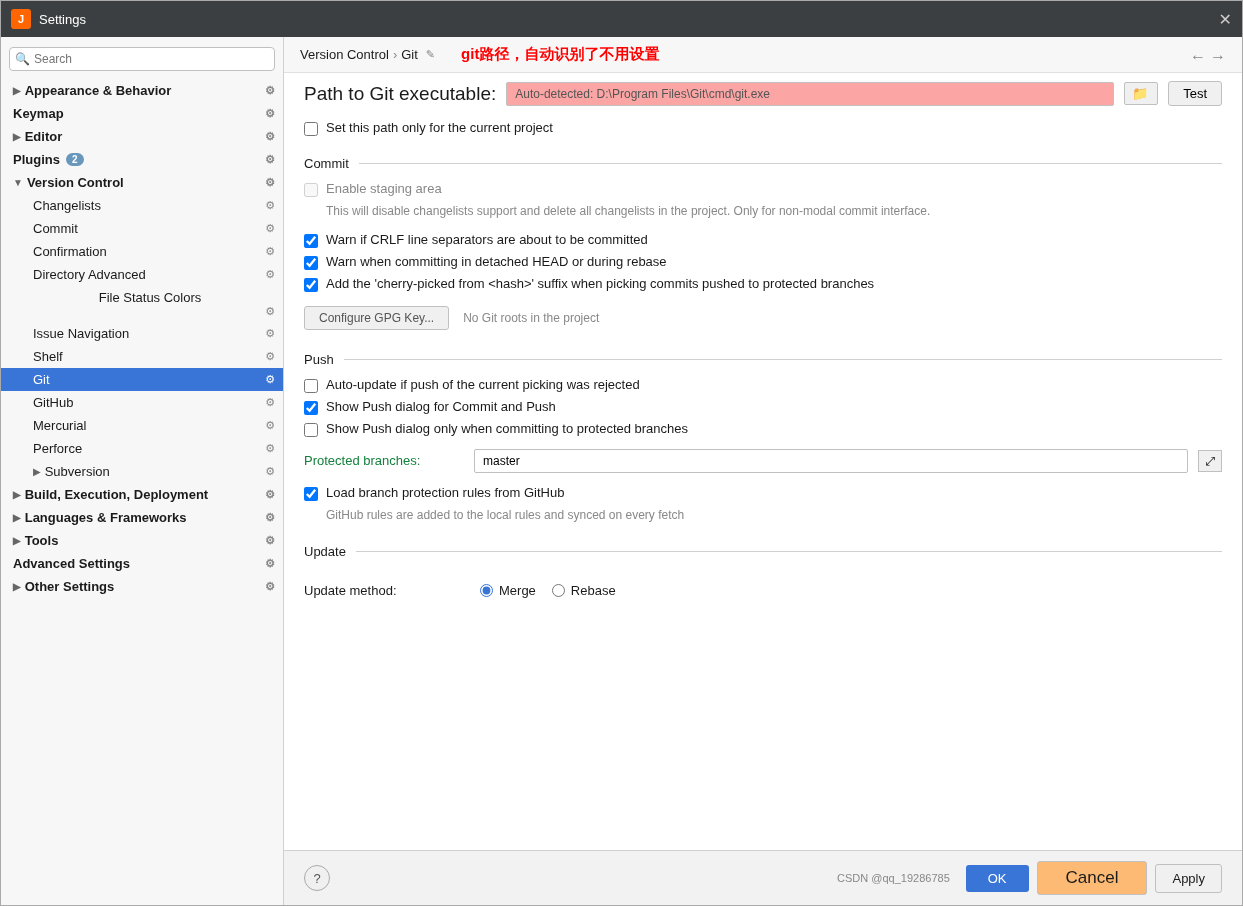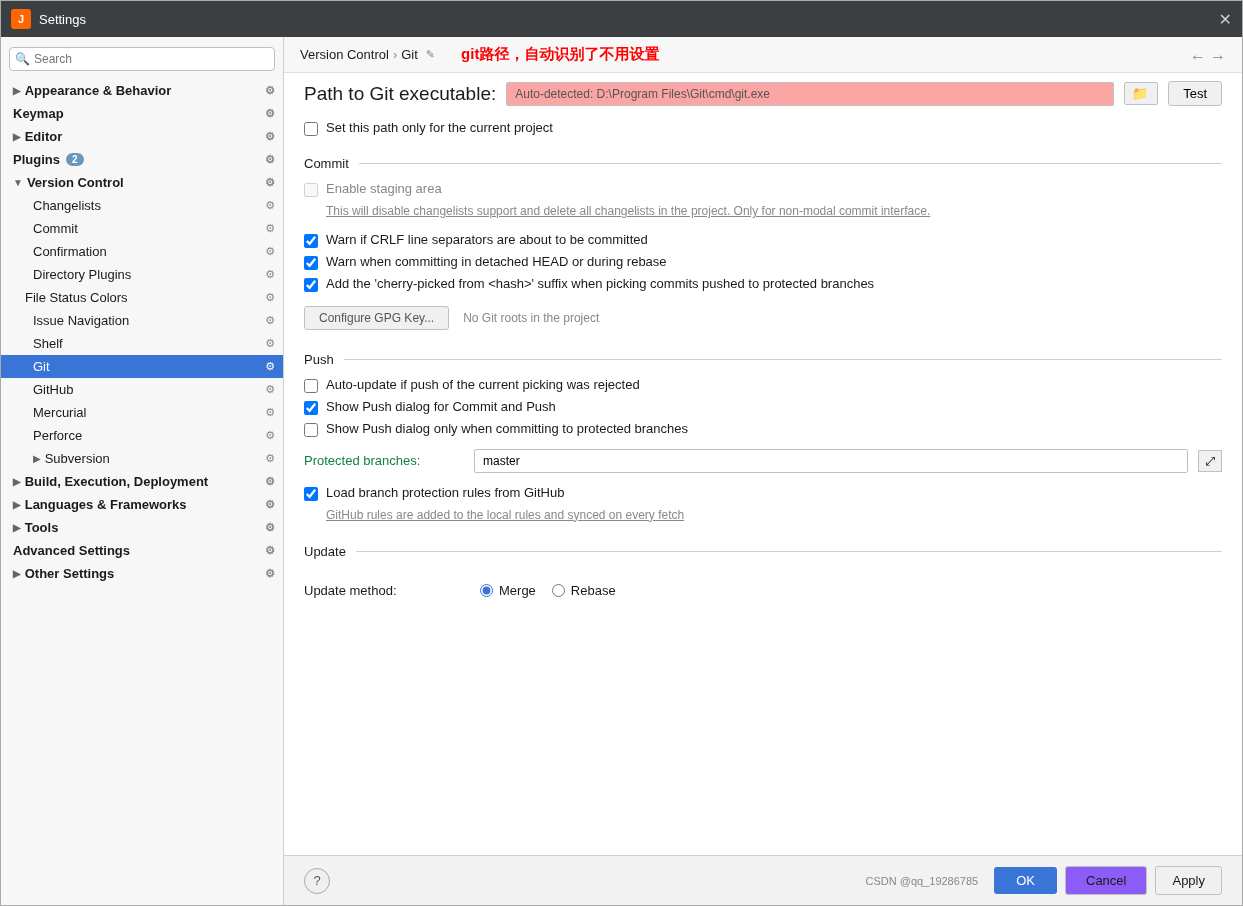--- a/index.html
+++ b/index.html
@@ -48,21 +48,21 @@
     .git-path-row { display: flex; align-items: center; gap: 10px; padding: 8px 20px; }
     .git-path-label { font-size: 19px; color: #1a1a1a; min-width: 160px; }
     .git-path-input { flex: 1; border: 1px solid #c0c0c0; border-radius: 2px; padding: 4px 8px; font-size: 12px; color: #555; background: #fca5a5; }
     .git-path-browse { border: 1px solid #c0c0c0; background: #f0f0f0; padding: 3px 8px; cursor: pointer; border-radius: 2px; }
     .git-test-btn { border: 1px solid #c0c0c0; background: #f0f0f0; padding: 4px 14px; cursor: pointer; border-radius: 3px; font-size: 13px; }
 
     .checkbox-row { display: flex; align-items: flex-start; gap: 8px; margin: 6px 0; padding: 0 20px; }
     .checkbox-row input[type=checkbox] { margin-top: 2px; width: 14px; height: 14px; cursor: pointer; }
     .checkbox-label { font-size: 13px; color: #1a1a1a; }
     .checkbox-label.disabled { color: #888; }
-    .checkbox-subtext { font-size: 12px; color: #888; margin-left: 22px; padding: 0 20px 6px 20px; line-height: 1.4; text-decoration: underline; }
+    .checkbox-subtext { font-size: 12px; color: #888; margin-left: 22px; padding: 0 20px 6px 20px; line-height: 1.4; }
 
     .gpg-row { display: flex; align-items: center; gap: 14px; padding: 8px 20px; }
     .gpg-btn { border: 1px solid #c0c0c0; background: #f0f0f0; padding: 4px 14px; cursor: pointer; border-radius: 3px; font-size: 12px; color: #555; }
     .gpg-note { color: #888; font-size: 12px; }
 
     .protected-row { display: flex; align-items: center; gap: 10px; padding: 6px 20px; }
     .protected-label { font-size: 13px; color: #15803d; min-width: 160px; }
     .protected-input { flex: 1; border: 1px solid #c0c0c0; border-radius: 2px; padding: 4px 8px; font-size: 12px; background: #fff; }
     .protected-expand { border: 1px solid #c0c0c0; background: #f0f0f0; padding: 3px 6px; cursor: pointer; font-size: 12px; }
 
@@ -70,21 +70,21 @@
     .radio-row { display: flex; align-items: center; gap: 16px; padding: 4px 0; }
     .radio-label-main { font-size: 13px; color: #1a1a1a; min-width: 160px; }
     .radio-option { display: flex; align-items: center; gap: 6px; font-size: 13px; cursor: pointer; }
     .radio-option input[type=radio] { accent-color: #3875d7; }
 
     
     .footer { display: flex; align-items: center; padding: 10px 20px; border-top: 1px solid #d0d0d0; background: #f2f2f2; gap: 8px; }
     .footer-help { width: 26px; height: 26px; border-radius: 50%; border: 1px solid #aaa; display: flex; align-items: center; justify-content: center; cursor: pointer; color: #555; font-size: 13px; background: #f0f0f0; }
     .footer-spacer { flex: 1; }
     .btn-ok { background: #3875d7; color: #fff; border: none; padding: 6px 22px; border-radius: 3px; cursor: pointer; font-size: 13px; }
-    .btn-cancel { background: #8b5cf6; color: #1a1a1a; border: 1px solid #c0c0c0; padding: 6px 20px; border-radius: 3px; cursor: pointer; font-size: 13px; }
+    .btn-cancel { background: #fdba74; color: #1a1a1a; border: 1px solid #c0c0c0; padding: 6px 28px; border-radius: 3px; cursor: pointer; font-size: 17px; }
     .btn-apply { background: #f0f0f0; color: #1a1a1a; border: 1px solid #c0c0c0; padding: 6px 16px; border-radius: 3px; cursor: pointer; font-size: 13px; }
 
     .watermark { font-size: 11px; color: #888; margin-right: 8px; }
   </style>
 </head>
 <body>
 
 <div class="window">
 
   <div class="title-bar">
@@ -132,24 +132,24 @@
           </div>
           <div class="sidebar-item sidebar-subitem" style="padding-left: 32px;">
             <span>Commit</span>
             <span class="item-icon">⚙</span>
           </div>
           <div class="sidebar-item sidebar-subitem" style="padding-left: 32px;">
             <span>Confirmation</span>
             <span class="item-icon">⚙</span>
           </div>
           <div class="sidebar-item sidebar-subitem" style="padding-left: 32px;">
-            <span>Directory Plugins</span>
-            <span class="item-icon">⚙</span>
-          </div>
-          <div class="sidebar-item sidebar-subitem" style="padding-left: 24px;">
+            <span>Directory Advanced</span>
+            <span class="item-icon">⚙</span>
+          </div>
+          <div class="sidebar-item sidebar-subitem" style="padding-left: 24px; flex-direction: column;">
             <span>File Status Colors</span>
             <span class="item-icon">⚙</span>
           </div>
           <div class="sidebar-item sidebar-subitem" style="padding-left: 32px;">
             <span>Issue Navigation</span>
             <span class="item-icon">⚙</span>
           </div>
           <div class="sidebar-item sidebar-subitem" style="padding-left: 32px;">
             <span>Shelf</span>
             <span class="item-icon">⚙</span>

